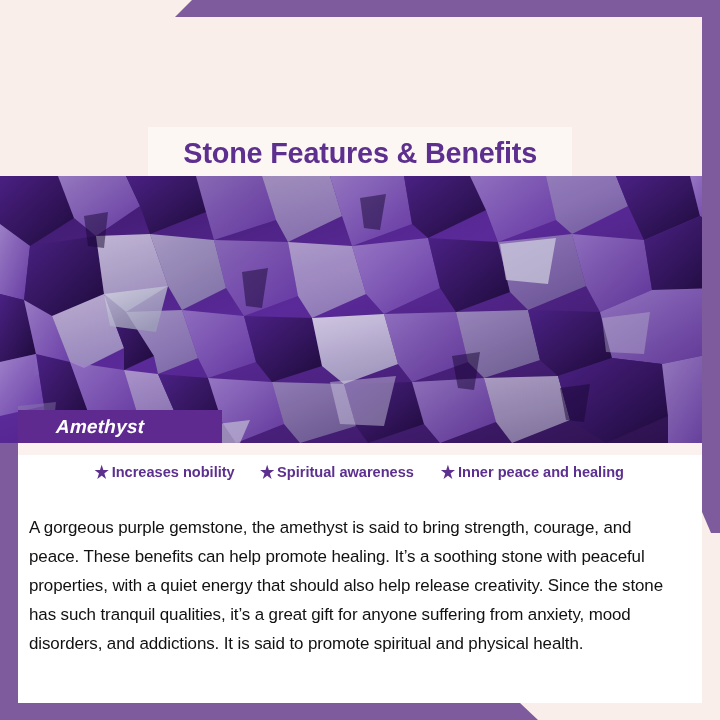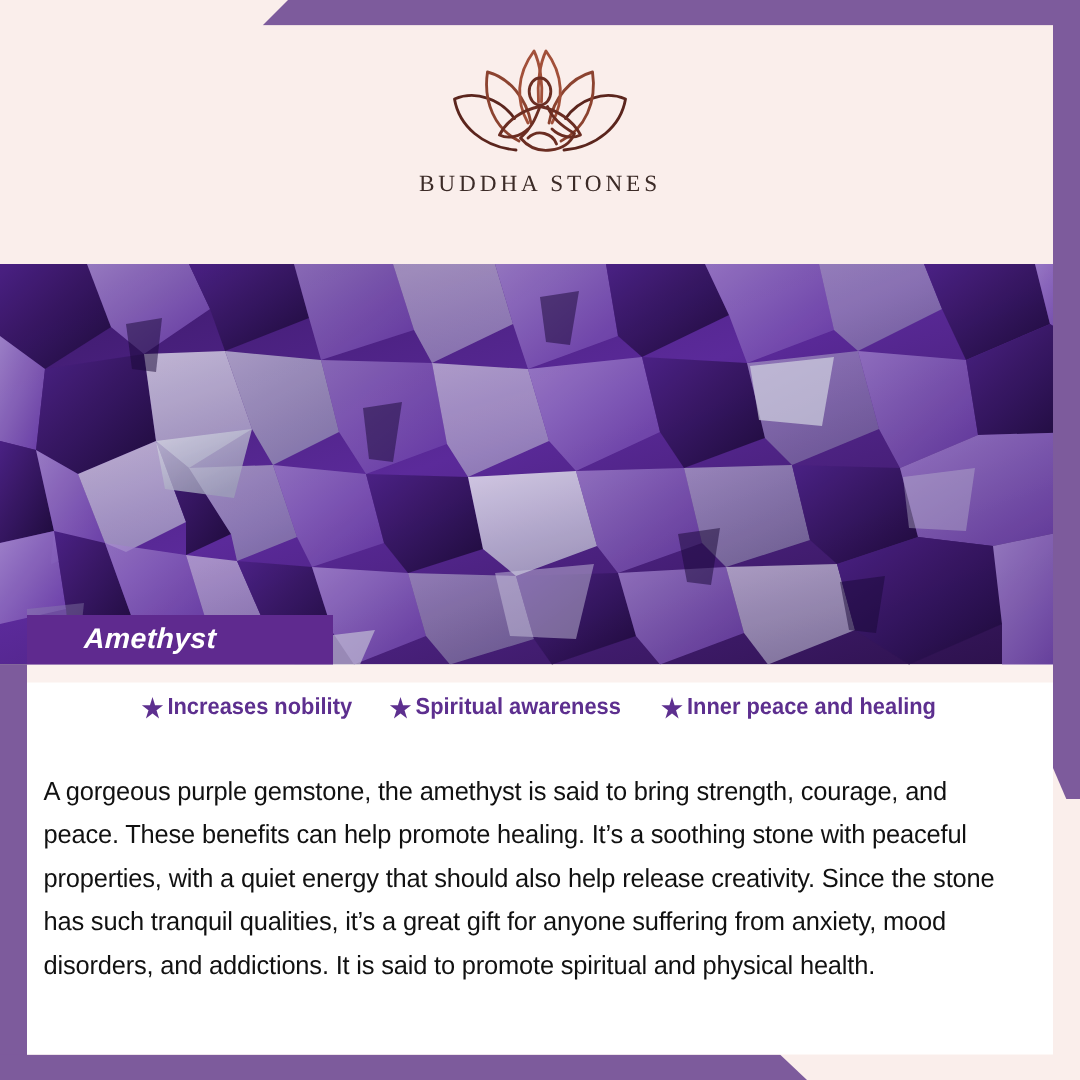--- a/index.html
+++ b/index.html
@@ -220,49 +220,24 @@
 
 <div class="page">
 
   <div class="frame-top"></div>
   <div class="frame-right"></div>
   <div class="frame-left"></div>
   <div class="frame-bottom"></div>
 
   <div class="header">
 
-    <div class="logo-wrap">
-      <svg class="logo-mark" width="148" height="88" viewBox="0 0 148 88">
-        <g fill="none" stroke="#6b2d22" stroke-width="1.9" stroke-linecap="round" stroke-linejoin="round">
-
-          <path d="M58 78 C36 76 20 62 17 44 C31 38 48 44 57 57" stroke="#5b251d"></path>
-
-          <path d="M90 78 C112 76 128 62 131 44 C117 38 100 44 91 57" stroke="#5b251d"></path>
-
-          <path d="M60 72 C44 64 36 46 39 26 C54 30 65 44 68 60" stroke="#8c4330"></path>
-
-          <path d="M88 72 C104 64 112 46 109 26 C94 30 83 44 80 60" stroke="#8c4330"></path>
-
-          <path d="M66 60 C58 46 58 28 70 12 C74 20 76 34 75 46" stroke="#a2503a"></path>
-
-          <path d="M82 60 C90 46 90 28 78 12 C74 20 72 34 73 46" stroke="#a2503a"></path>
-
-          <ellipse cx="74" cy="39" rx="7.2" ry="9" stroke="#6b2d22"></ellipse>
-
-          <path d="M74 49 C63 51 52 58 47 68 C53 71 61 69 66 64" stroke="#6b2d22"></path>
-          <path d="M74 49 C85 51 96 58 101 68 C95 71 87 69 82 64" stroke="#6b2d22"></path>
-
-          <path d="M74 49 C71 57 68 64 61 70 C66 76 73 79 81 78 C90 77 95 72 97 67 C90 63 82 57 79 49" stroke="#6b2d22"></path>
-
-          <path d="M66 70 C69 67 73 66 77 67 C81 68 84 71 85 74" stroke="#6b2d22"></path>
-        </g>
-      </svg>
-      <span class="logo-word">BUDDHA STONES</span>
+
+    <div class="title-panel">
+      <span class="title-text">Stone Features &amp; Benefits</span>
     </div>
-
   </div>
 
   <div class="hero">
     <svg class="hero-canvas" viewBox="0 0 720 267" preserveAspectRatio="none">
       <defs>
         <linearGradient id="bgA" x1="0" y1="0" x2="1" y2="1">
           <stop offset="0%" stop-color="#3a1866"></stop>
           <stop offset="45%" stop-color="#5b2a9a"></stop>
           <stop offset="100%" stop-color="#2a1048"></stop>
         </linearGradient>

